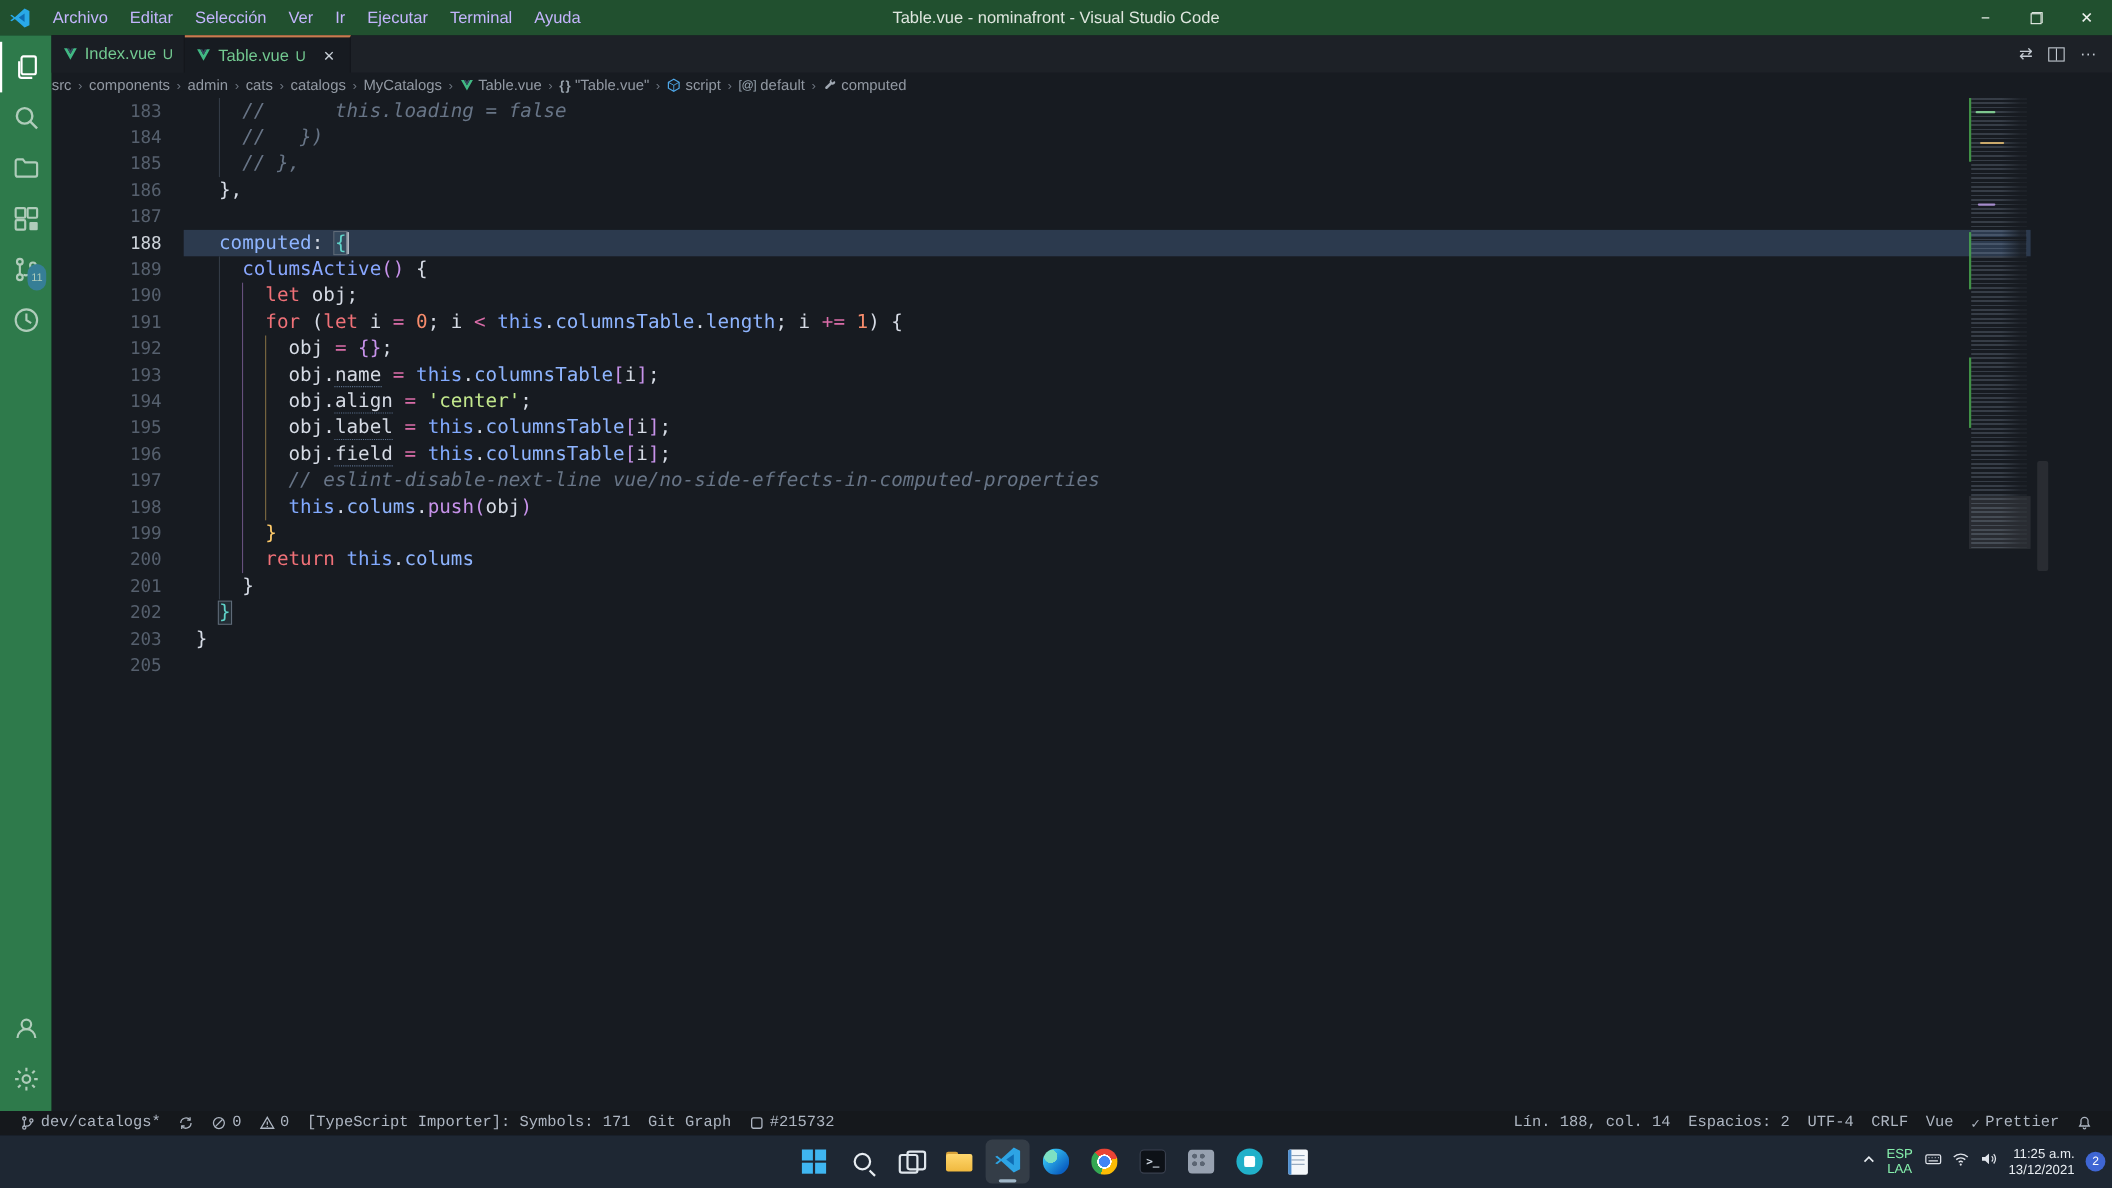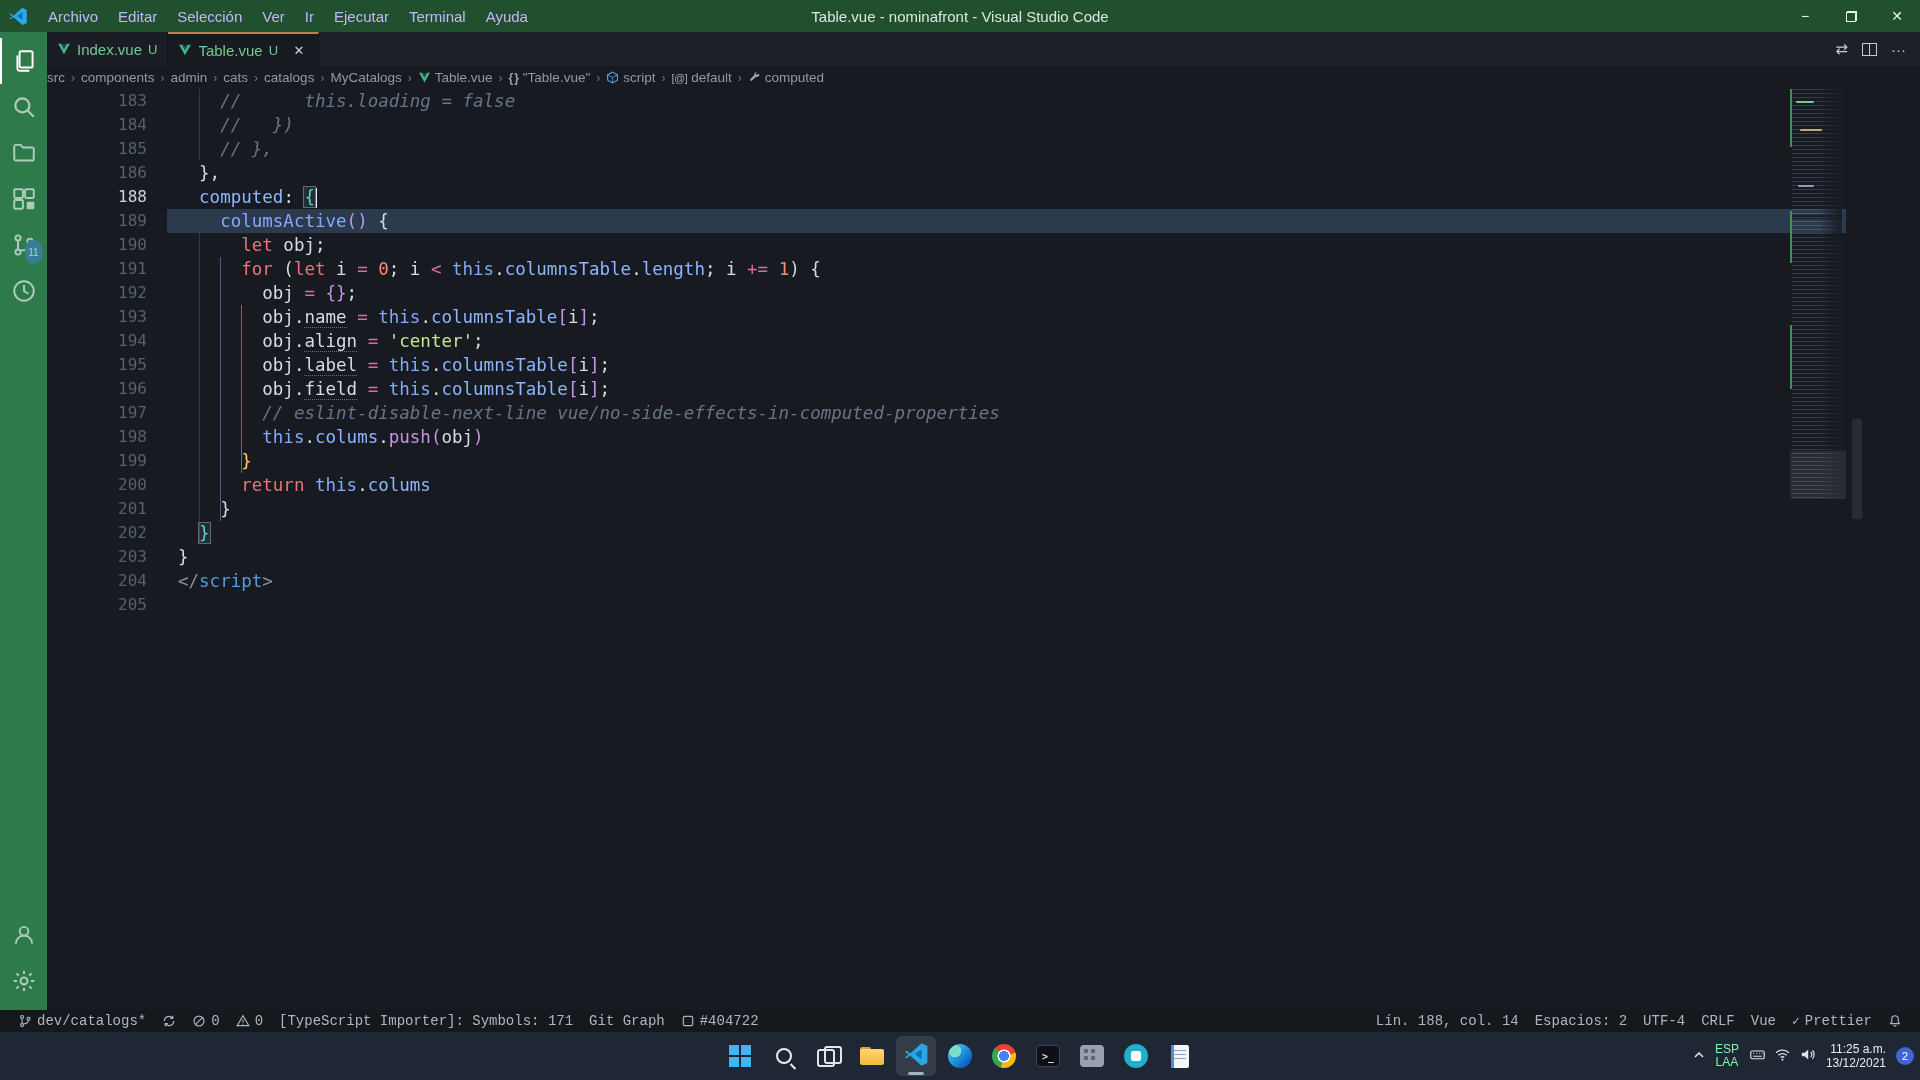--- a/index.html
+++ b/index.html
@@ -331,37 +331,37 @@
 
         <div class="guide" style="left:152px; top:0; height:72px;"></div>
         <div class="guide" style="left:152px; top:144px; height:312px;"></div>
         <div class="guide purple" style="left:173px; top:168px; height:264px;"></div>
         <div class="guide gold" style="left:194px; top:216px; height:168px;"></div>
         <div class="code-lines" id="codelines">
             <div class="code-line"><span class="ln">183</span><span class="tk-plain">    </span><span class="tk-com">//      this.loading = false</span></div>
             <div class="code-line"><span class="ln">184</span><span class="tk-plain">    </span><span class="tk-com">//   })</span></div>
             <div class="code-line"><span class="ln">185</span><span class="tk-plain">    </span><span class="tk-com">// },</span></div>
             <div class="code-line"><span class="ln">186</span><span class="tk-plain">  },</span></div>
+            <div class="code-line"><span class="ln">187</span></div>
             <div class="code-line current"><span class="ln">188</span><span class="tk-plain">  </span><span class="tk-key">computed</span><span class="tk-plain">: </span><span class="tk-match">{</span><span class="cursor"></span></div>
             <div class="code-line"><span class="ln">189</span><span class="tk-plain">    </span><span class="tk-fn">columsActive</span><span class="tk-pur">()</span><span class="tk-plain"> {</span></div>
             <div class="code-line"><span class="ln">190</span><span class="tk-plain">      </span><span class="tk-kw">let</span><span class="tk-plain"> obj;</span></div>
             <div class="code-line"><span class="ln">191</span><span class="tk-plain">      </span><span class="tk-kw">for</span><span class="tk-plain"> (</span><span class="tk-kw">let</span><span class="tk-plain"> i </span><span class="tk-op">=</span><span class="tk-plain"> </span><span class="tk-num">0</span><span class="tk-plain">; i </span><span class="tk-op">&lt;</span><span class="tk-plain"> </span><span class="tk-this">this</span><span class="tk-plain">.</span><span class="tk-prop">columnsTable</span><span class="tk-plain">.</span><span class="tk-prop">length</span><span class="tk-plain">; i </span><span class="tk-op">+=</span><span class="tk-plain"> </span><span class="tk-num">1</span><span class="tk-plain">) {</span></div>
             <div class="code-line"><span class="ln">192</span><span class="tk-plain">        obj </span><span class="tk-op">=</span><span class="tk-plain"> </span><span class="tk-pur">{}</span><span class="tk-plain">;</span></div>
             <div class="code-line"><span class="ln">193</span><span class="tk-plain">        obj.</span><span class="tk-undl">name</span><span class="tk-plain"> </span><span class="tk-op">=</span><span class="tk-plain"> </span><span class="tk-this">this</span><span class="tk-plain">.</span><span class="tk-prop">columnsTable</span><span class="tk-pur">[</span><span class="tk-plain">i</span><span class="tk-pur">]</span><span class="tk-plain">;</span></div>
             <div class="code-line"><span class="ln">194</span><span class="tk-plain">        obj.</span><span class="tk-undl">align</span><span class="tk-plain"> </span><span class="tk-op">=</span><span class="tk-plain"> </span><span class="tk-str">'center'</span><span class="tk-plain">;</span></div>
             <div class="code-line"><span class="ln">195</span><span class="tk-plain">        obj.</span><span class="tk-undl">label</span><span class="tk-plain"> </span><span class="tk-op">=</span><span class="tk-plain"> </span><span class="tk-this">this</span><span class="tk-plain">.</span><span class="tk-prop">columnsTable</span><span class="tk-pur">[</span><span class="tk-plain">i</span><span class="tk-pur">]</span><span class="tk-plain">;</span></div>
             <div class="code-line"><span class="ln">196</span><span class="tk-plain">        obj.</span><span class="tk-undl">field</span><span class="tk-plain"> </span><span class="tk-op">=</span><span class="tk-plain"> </span><span class="tk-this">this</span><span class="tk-plain">.</span><span class="tk-prop">columnsTable</span><span class="tk-pur">[</span><span class="tk-plain">i</span><span class="tk-pur">]</span><span class="tk-plain">;</span></div>
             <div class="code-line"><span class="ln">197</span><span class="tk-plain">        </span><span class="tk-com">// eslint-disable-next-line vue/no-side-effects-in-computed-properties</span></div>
             <div class="code-line"><span class="ln">198</span><span class="tk-plain">        </span><span class="tk-this">this</span><span class="tk-plain">.</span><span class="tk-prop">colums</span><span class="tk-plain">.</span><span class="tk-call">push</span><span class="tk-pur">(</span><span class="tk-plain">obj</span><span class="tk-pur">)</span></div>
             <div class="code-line"><span class="ln">199</span><span class="tk-plain">      </span><span class="tk-gold">}</span></div>
             <div class="code-line"><span class="ln">200</span><span class="tk-plain">      </span><span class="tk-kw">return</span><span class="tk-plain"> </span><span class="tk-this">this</span><span class="tk-plain">.</span><span class="tk-prop">colums</span></div>
             <div class="code-line"><span class="ln">201</span><span class="tk-plain">    }</span></div>
             <div class="code-line"><span class="ln">202</span><span class="tk-plain">  </span><span class="tk-match">}</span></div>
             <div class="code-line"><span class="ln">203</span><span class="tk-plain">}</span></div>
-            <div class="code-line"><span class="ln">204</span><span class="tk-tagp">&lt;/</span><span class="tk-tag">script</span><span class="tk-tagp">&gt;</span></div>
             <div class="code-line"><span class="ln">205</span></div>
           </div>
 
         <div class="minimap">
           <div class="mini-tex"></div>
           <div class="mini-fade"></div>
           <div class="mini-git" style="top:0; height:58px;"></div>
           <div class="mini-git" style="top:122px; height:52px;"></div>
           <div class="mini-git" style="top:236px; height:64px;"></div>
           <div class="mini-spot" style="left:6px; top:12px; width:18px; background:#7ec68f;"></div>
@@ -421,21 +421,21 @@
         </span>
         <span class="status-item">
           <span>Git Graph</span>
         </span>
         <span class="status-item">
           <span style="display:inline-flex">
             <svg viewBox="0 0 24 24">
               <rect x="4" y="4" width="16" height="16" rx="3" fill="none" stroke="#aeb6c2" stroke-width="2"></rect>
             </svg>
           </span>
-          <span>#404722</span>
+          <span>#215732</span>
         </span>
       </div>
     <div class="status-right" id="statusright">
         <span class="status-item">
           <span>Lín. 188, col. 14</span>
         </span>
         <span class="status-item">
           <span>Espacios: 2</span>
         </span>
         <span class="status-item">

